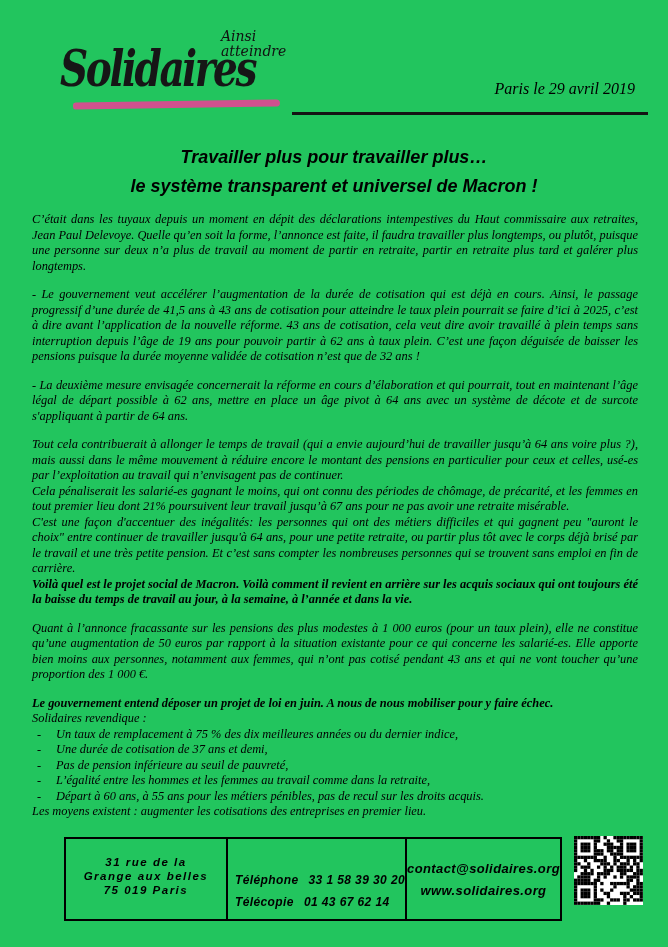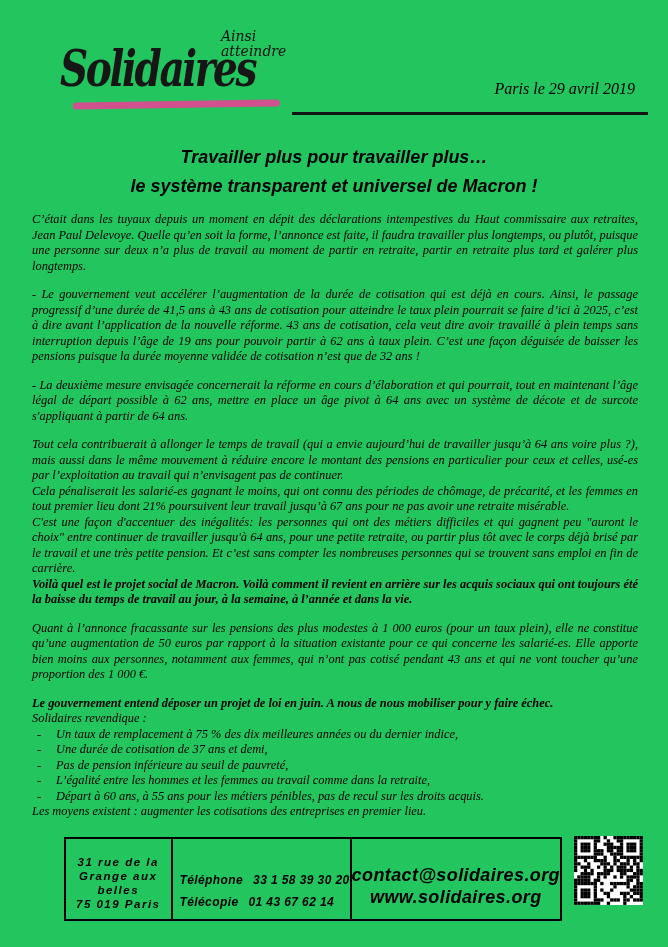--- a/index.html
+++ b/index.html
@@ -64,22 +64,22 @@
   .fcell { box-sizing:border-box; }
   .fcell.address {
     width:180px; border-right:2px solid #000; text-align:center;
     padding-top:16px; font-size:11.5px; letter-spacing:1.5px; line-height:14px;
   }
   .fcell.contacts-phone {
     width:188px; border-right:2px solid #000; padding:30px 0 0 7px;
     font-size:12px; letter-spacing:.4px; line-height:22px; white-space:nowrap;
   }
   .fcell.contacts-web {
-    flex:1; text-align:center; padding-top:25px;
-    font-size:18px; letter-spacing:.4px; line-height:22px;
+    flex:1; text-align:center; padding-top:19px;
+    font-size:13px; letter-spacing:.4px; line-height:22px;
   }
   .label-gap { display:inline-block; width:10px; }
   .qr {
     position:absolute; left:574px; top:836px; width:69px; height:69px;
   }
   .qr svg { display:block; }
 </style>
 </head>
 <body>
 

